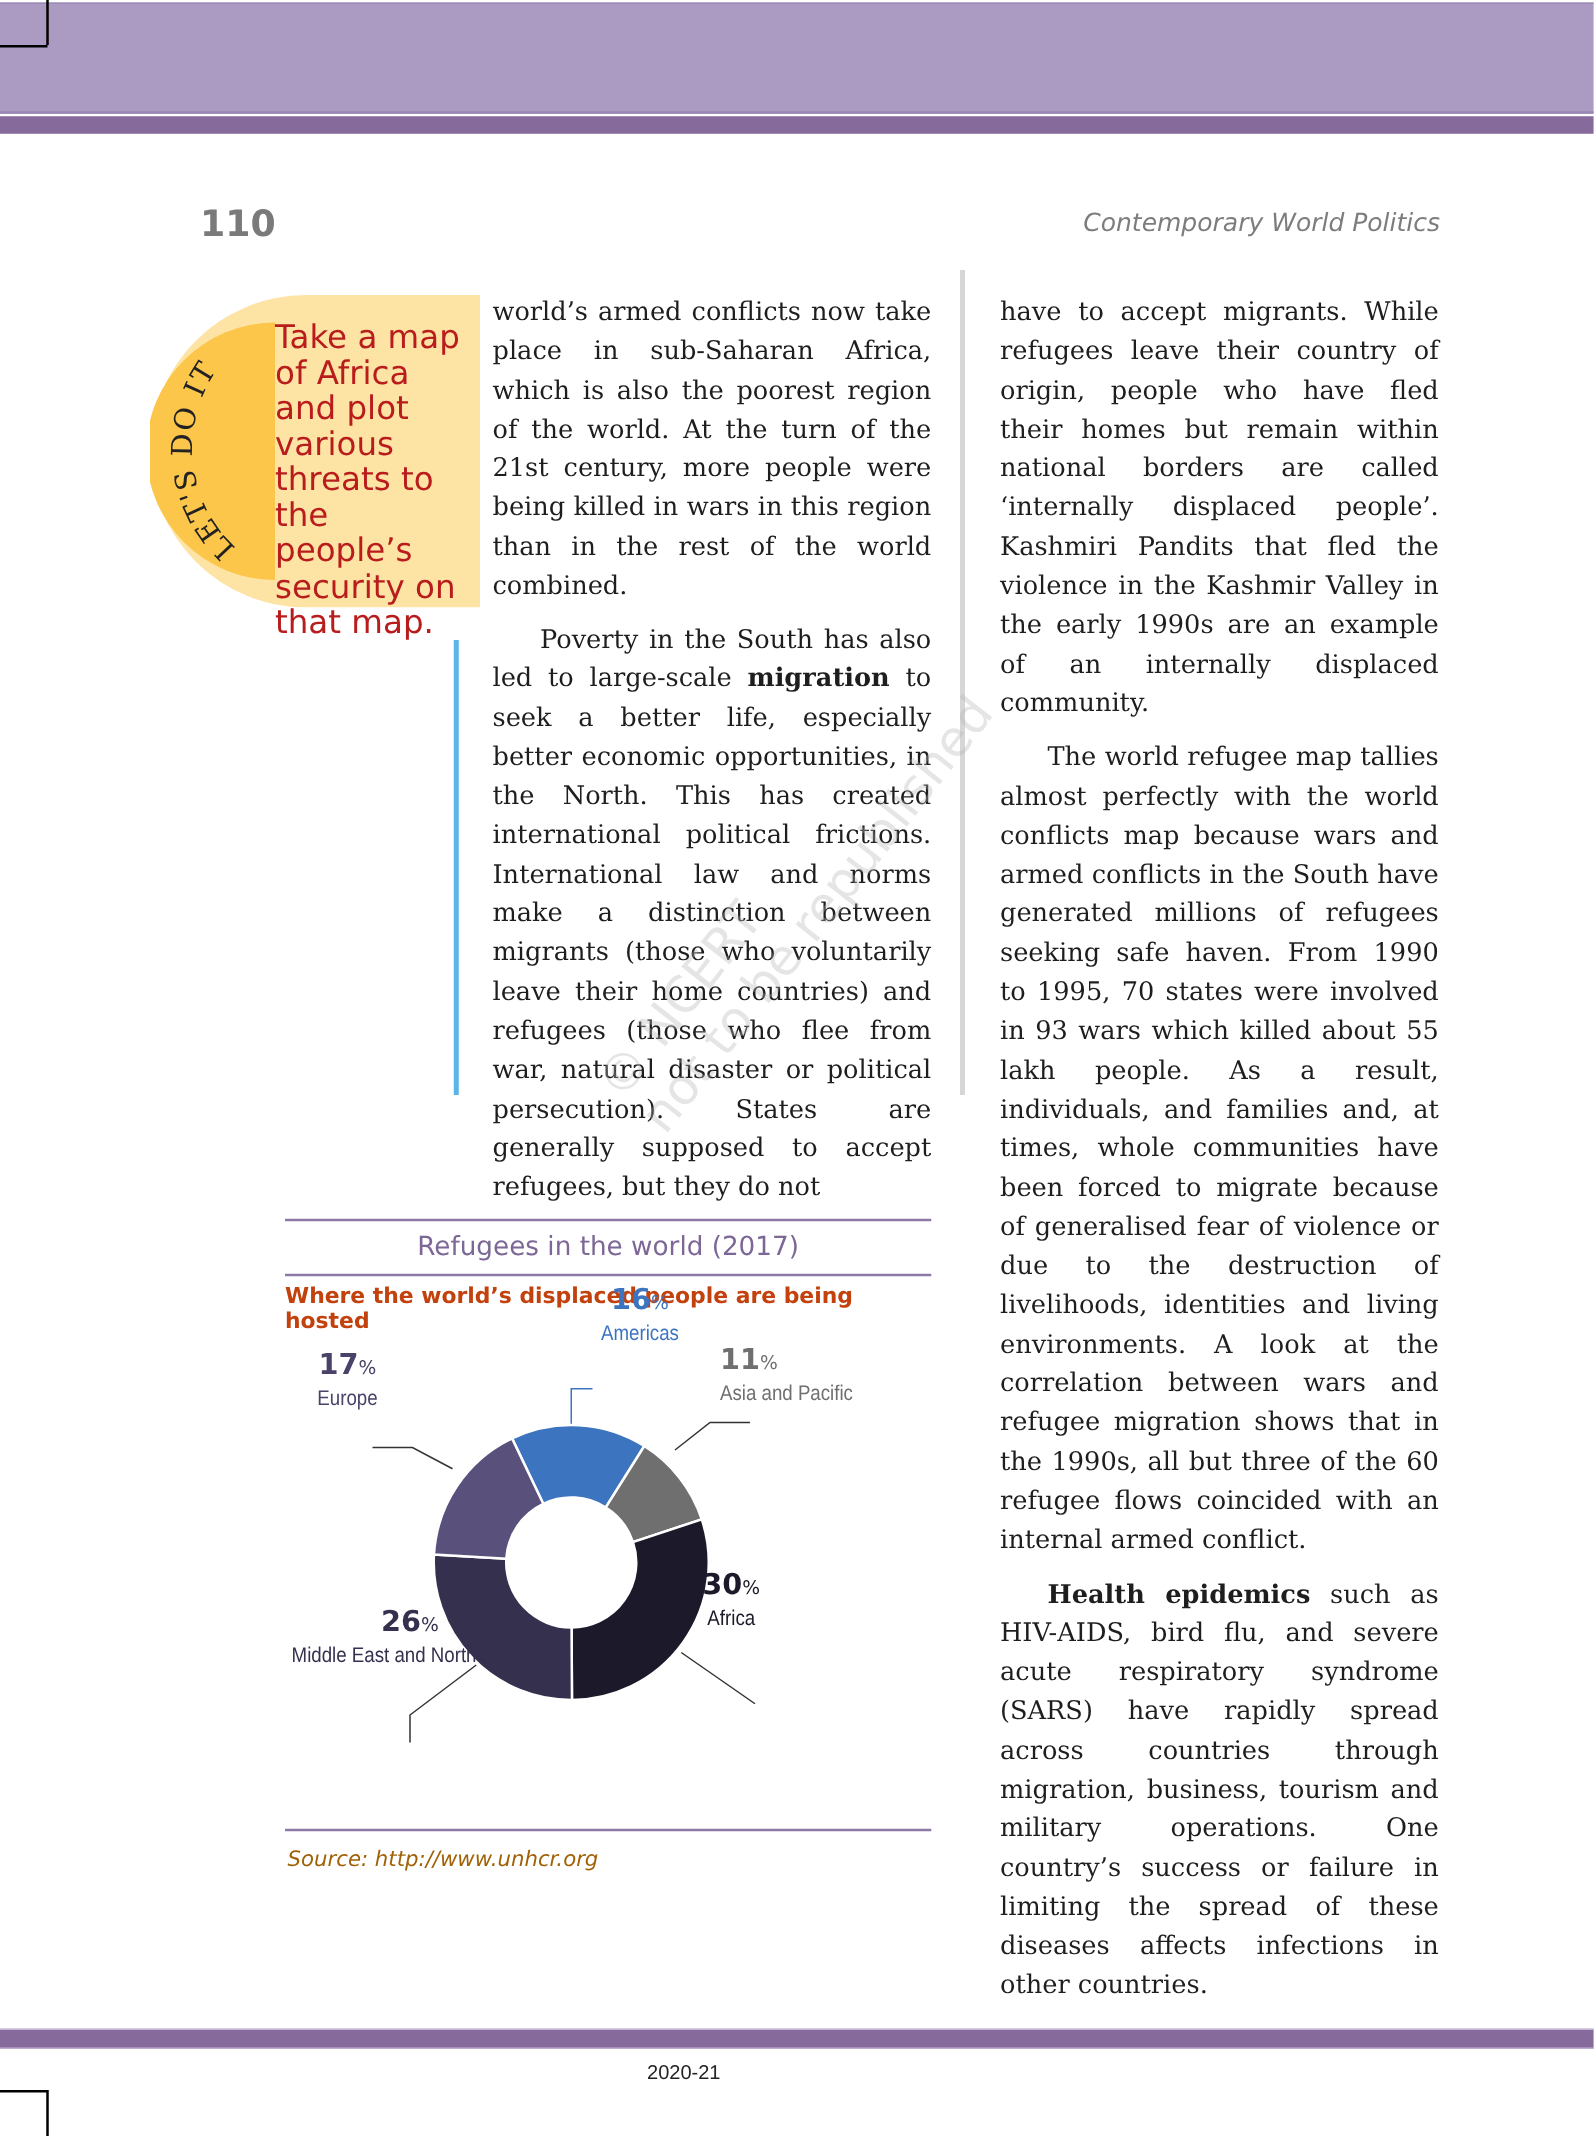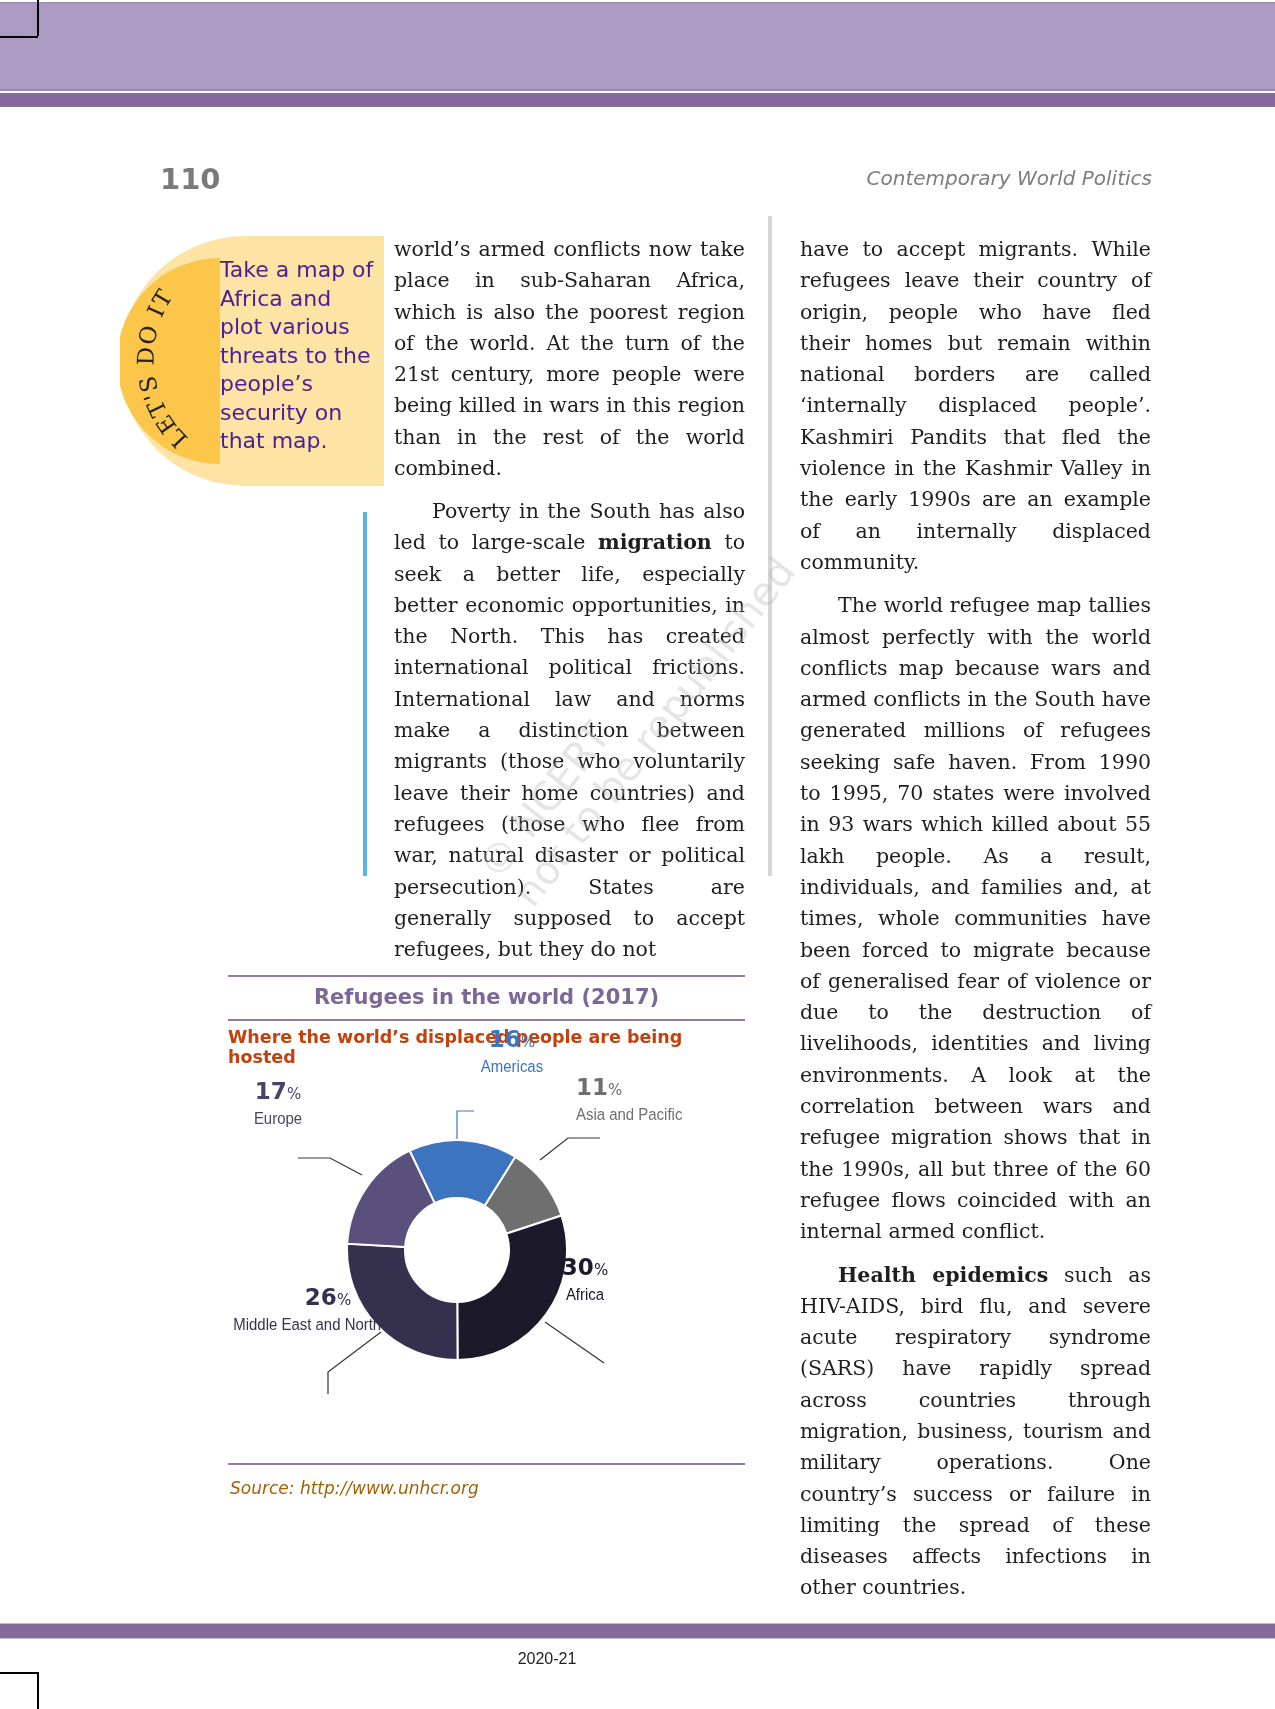--- a/index.html
+++ b/index.html
@@ -8,37 +8,37 @@
     overflow: hidden; font-family: "DejaVu Serif", serif; color: #1e1e1e;
   }
   .top-band { position: absolute; left: 0; top: 2px; width: 1275px; height: 86px; background: #ab9ac1; border-bottom: 2px solid #9a87b3; border-top: 1px solid #9a87b3; }
   .top-stripe { position: absolute; left: 0; top: 93px; width: 1275px; height: 14px; background: #866a9c; }
   .crop-mark { position: absolute; background: #000; }
   .page-number { position: absolute; left: 160px; top: 162px; font-family: "DejaVu Sans", sans-serif; font-weight: bold; font-size: 29px; color: #7a7a7a; text-align: right; }
   .running-head { position: absolute; right: 123px; top: 166px; font-family: "DejaVu Sans", sans-serif; font-style: italic; font-size: 20px; color: #7d7d7d; }
 
   .letsdo { position: absolute; left: 120px; top: 236px; width: 264px; height: 250px; }
   .letsdo svg { position: absolute; left: 0; top: 0; }
-  .letsdo-text { position: absolute; left: 100px; top: 20px; width: 160px; font-family: "DejaVu Sans", sans-serif; font-size: 22px; line-height: 28.5px; color: #4c1d95; }
+  .letsdo-text { position: absolute; left: 100px; top: 20px; width: 160px; font-family: "DejaVu Sans", sans-serif; font-size: 26px; line-height: 28.5px; color: #b91c1c; }
 
   .col { position: absolute; font-size: 20.5px; line-height: 31.3px; text-align: justify; }
   .col p { margin: 0; }
   .col p.indent { text-indent: 38px; }
   .col p + p { margin-top: 12px; }
   .col b { font-weight: bold; }
   .col-left-1 { left: 394px; top: 234px; width: 351px; }
   .col-left-2 { left: 394px; top: 496px; width: 351px; }
   .col-right { left: 800px; top: 234px; width: 351px; }
 
   .blue-rule { position: absolute; left: 363px; top: 512px; width: 4px; height: 364px; background: #59b6e6; }
   .grey-rule { position: absolute; left: 768px; top: 216px; width: 4px; height: 660px; background: #d6d6d6; }
 
   .chart { position: absolute; left: 228px; top: 975px; width: 517px; height: 530px; font-family: "DejaVu Sans", sans-serif; }
   .chart .rule { position: absolute; left: 0; width: 517px; height: 2px; background: #8d7aa6; }
-  .chart-title { position: absolute; left: 0; top: 10px; width: 517px; text-align: center; font-weight: bold; font-size: 21px; color: #7c6796; }
+  .chart-title { position: absolute; left: 0; top: 10px; width: 517px; text-align: center; font-weight: normal; font-size: 21px; color: #7c6796; }
   .chart-subtitle { position: absolute; left: 0; top: 52px; width: 517px; text-align: left; font-weight: bold; font-size: 17.5px; color: #c2410c; }
   .chart svg { position: absolute; left: 0; top: 0; }
   .chart-source { position: absolute; left: 2px; top: 503px; font-style: italic; font-size: 17px; color: #a16207; }
 
   .footer-stripe { position: absolute; left: 0; top: 1623px; width: 1275px; height: 14px; background: #866a9c; border-top: 1px solid #c5b5d5; border-bottom: 1px solid #c5b5d5; }
   .footer-year { position: absolute; left: 0; top: 1650px; width: 1094px; text-align: center; font-family: "Liberation Sans", sans-serif; font-size: 16px; color: #222; }
 
   .watermark { position: absolute; left: 470px; top: 860px; transform: rotate(-52deg); transform-origin: left top; font-family: "DejaVu Sans", sans-serif; font-size: 40px; line-height: 44px; color: rgba(180,180,180,0.35); white-space: nowrap; pointer-events: none; }
 </style>
 </head>

